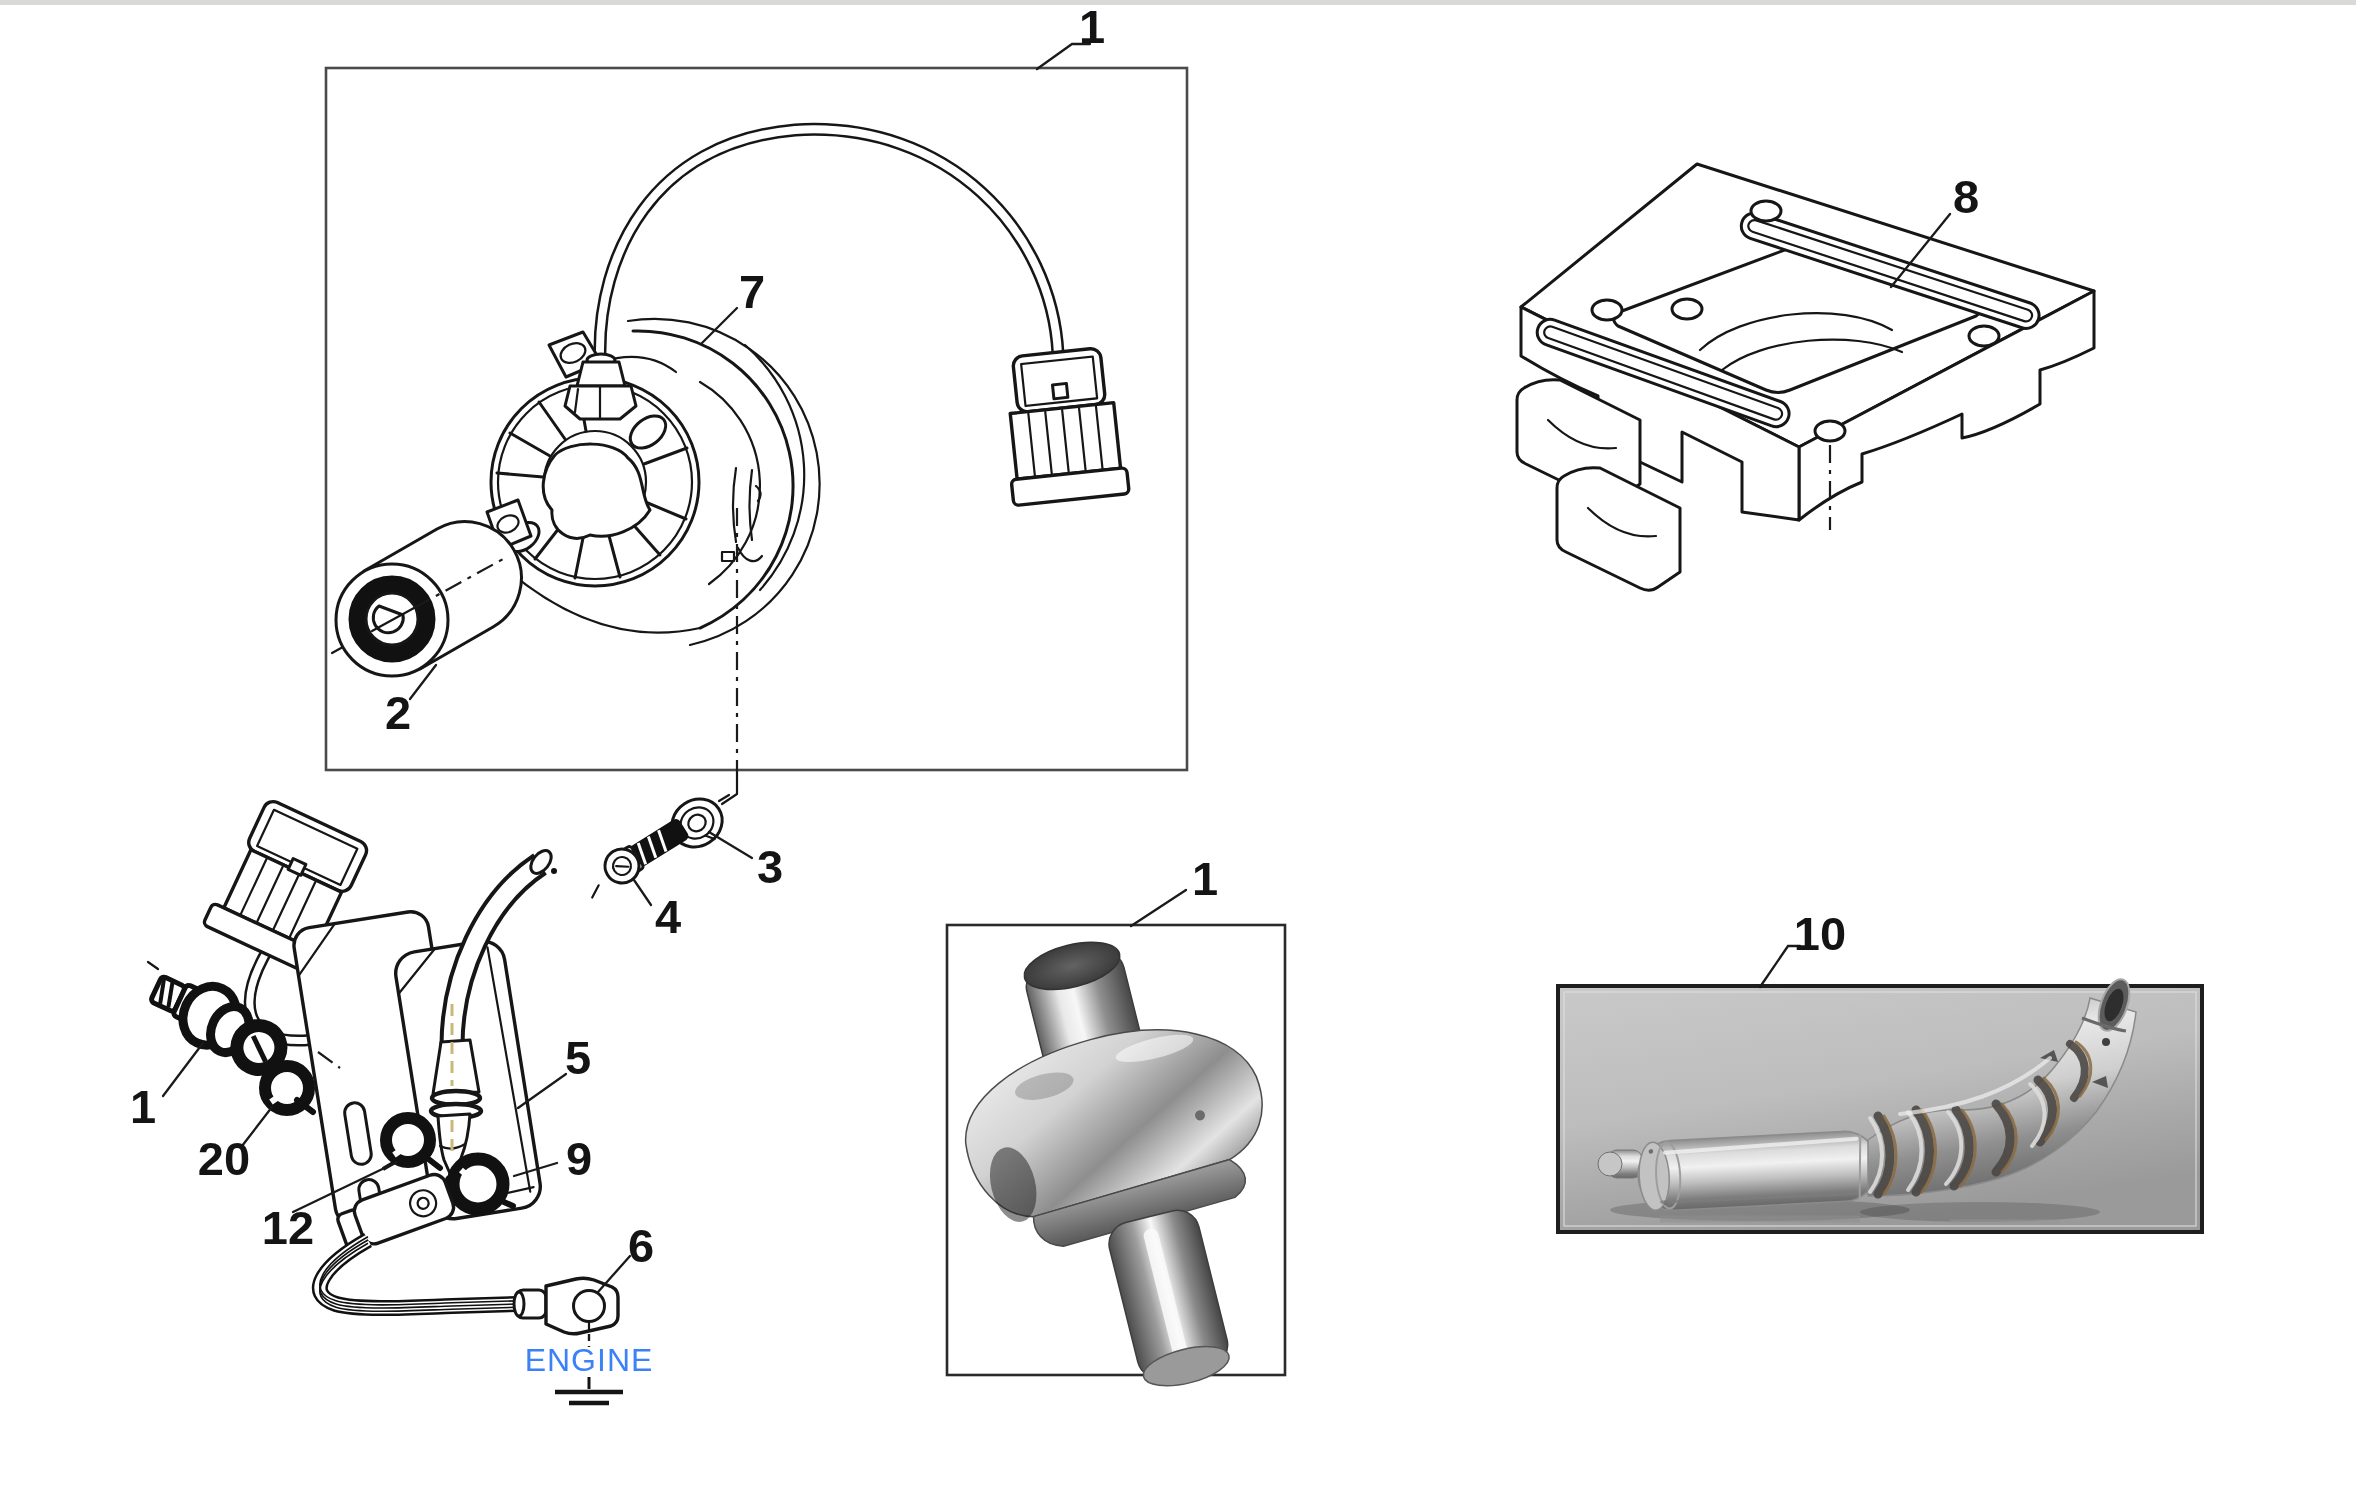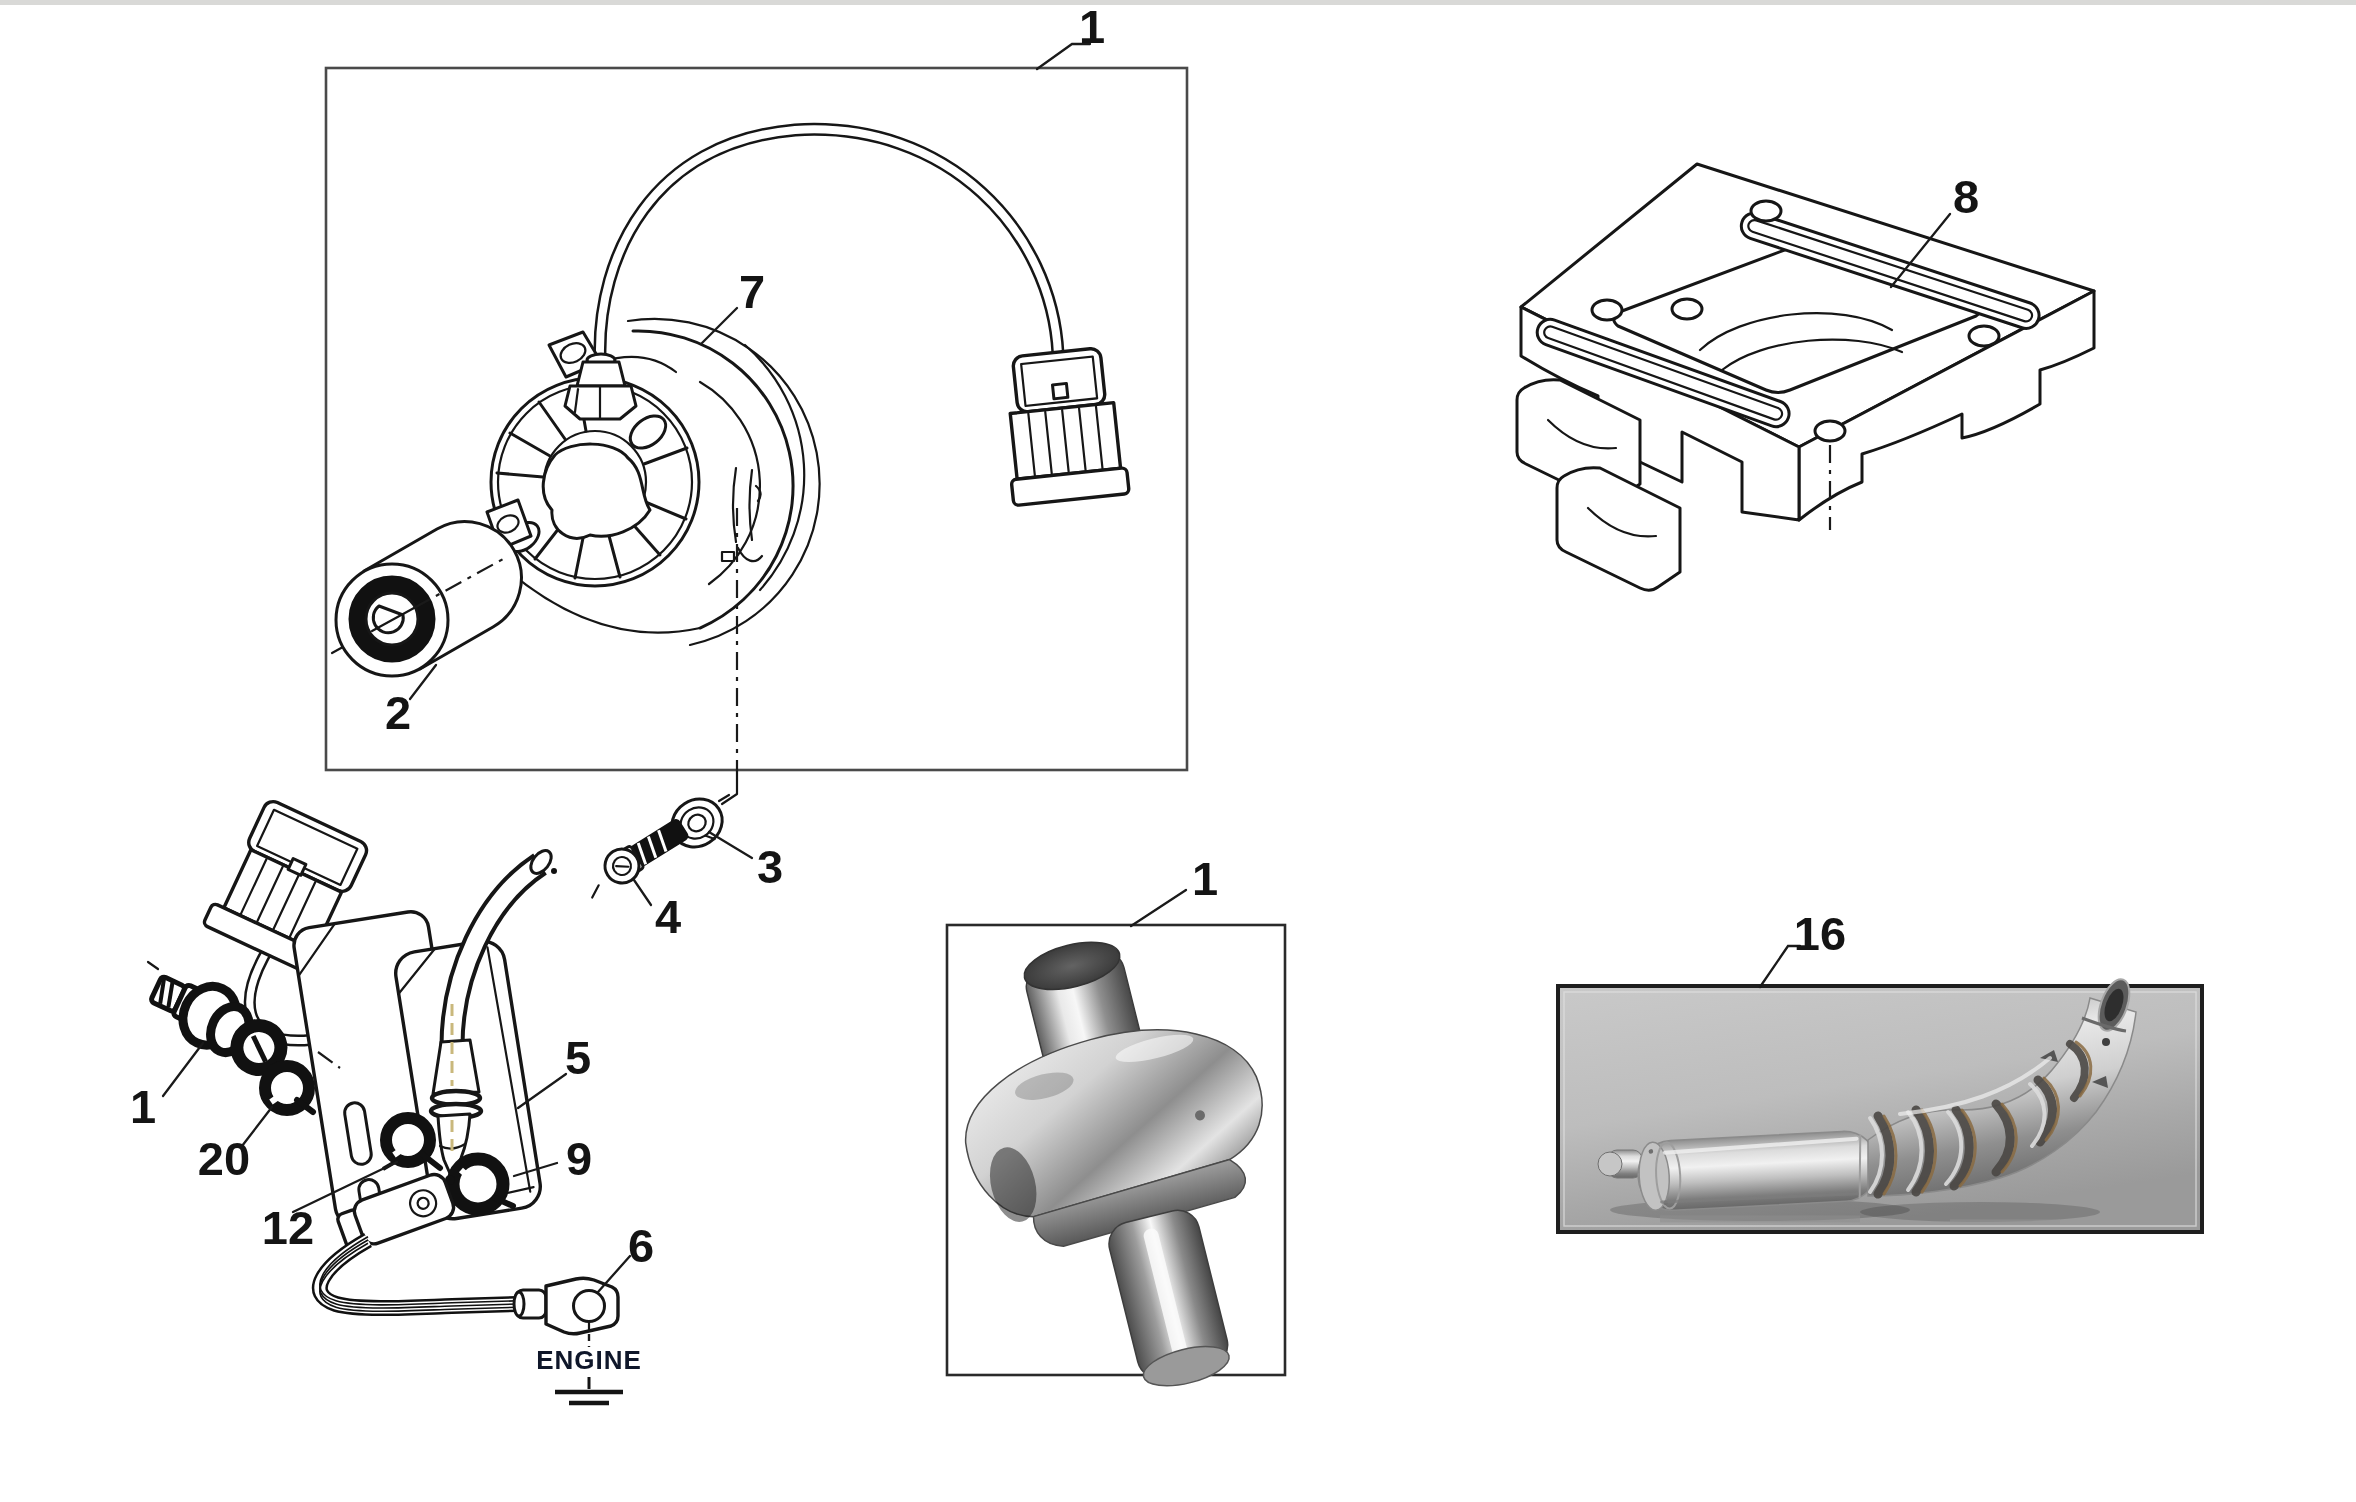--- a/index.html
+++ b/index.html
@@ -10,21 +10,21 @@
   .ln{fill:none;stroke:#161616;stroke-width:3;stroke-linejoin:round;stroke-linecap:round;}
   .lnf{fill:#ffffff;stroke:#161616;stroke-width:3;stroke-linejoin:round;stroke-linecap:round;}
   .ln2{fill:none;stroke:#161616;stroke-width:2.2;stroke-linejoin:round;stroke-linecap:round;}
   .thk{fill:#ffffff;stroke:#111111;stroke-linejoin:round;stroke-linecap:round;}
   .blk{fill:#111111;stroke:none;}
   .ldr{fill:none;stroke:#1a1a1a;stroke-width:2.3;stroke-linecap:round;}
   .dd{fill:none;stroke:#1a1a1a;stroke-width:2.2;stroke-dasharray:18 7 4 7;}
   .box{fill:none;stroke:#4a4a4a;stroke-width:2.6;}
   .pl{position:absolute;transform:translate(-50%,-50%);font-weight:700;font-size:47px;color:#141414;
       line-height:1;white-space:nowrap;}
-  .eng{position:absolute;transform:translate(-50%,-50%);font-weight:700;font-size:26px;color:#0f172a;
+  .eng{position:absolute;transform:translate(-50%,-50%);font-weight:400;font-size:32px;color:#3b82f6;
        letter-spacing:1px;white-space:nowrap;}
 </style>
 </head>
 <body>
 
 <div class="stage">
   <div class="topstrip"></div>
 
   <svg class="art" width="2356" height="1502" viewBox="0 0 2356 1502">
     <defs>
@@ -415,21 +415,21 @@
     </g>
   </svg>
 
   <div class="pl" style="left:1092px;top:26px">1</div>
   <div class="pl" style="left:752px;top:291px">7</div>
   <div class="pl" style="left:398px;top:712px">2</div>
   <div class="pl" style="left:1966px;top:196px">8</div>
   <div class="pl" style="left:770px;top:866px">3</div>
   <div class="pl" style="left:668px;top:916px">4</div>
   <div class="pl" style="left:1205px;top:878px">1</div>
-  <div class="pl" style="left:1820px;top:933px">16</div>
+  <div class="pl" style="left:1820px;top:933px">10</div>
   <div class="pl" style="left:578px;top:1057px">5</div>
   <div class="pl" style="left:143px;top:1106px">1</div>
   <div class="pl" style="left:224px;top:1158px">20</div>
   <div class="pl" style="left:288px;top:1227px">12</div>
   <div class="pl" style="left:579px;top:1158px">9</div>
   <div class="pl" style="left:641px;top:1245px">6</div>
   <div class="eng" style="left:589px;top:1360px">ENGINE</div>
 </div>
 
 </body></html>

